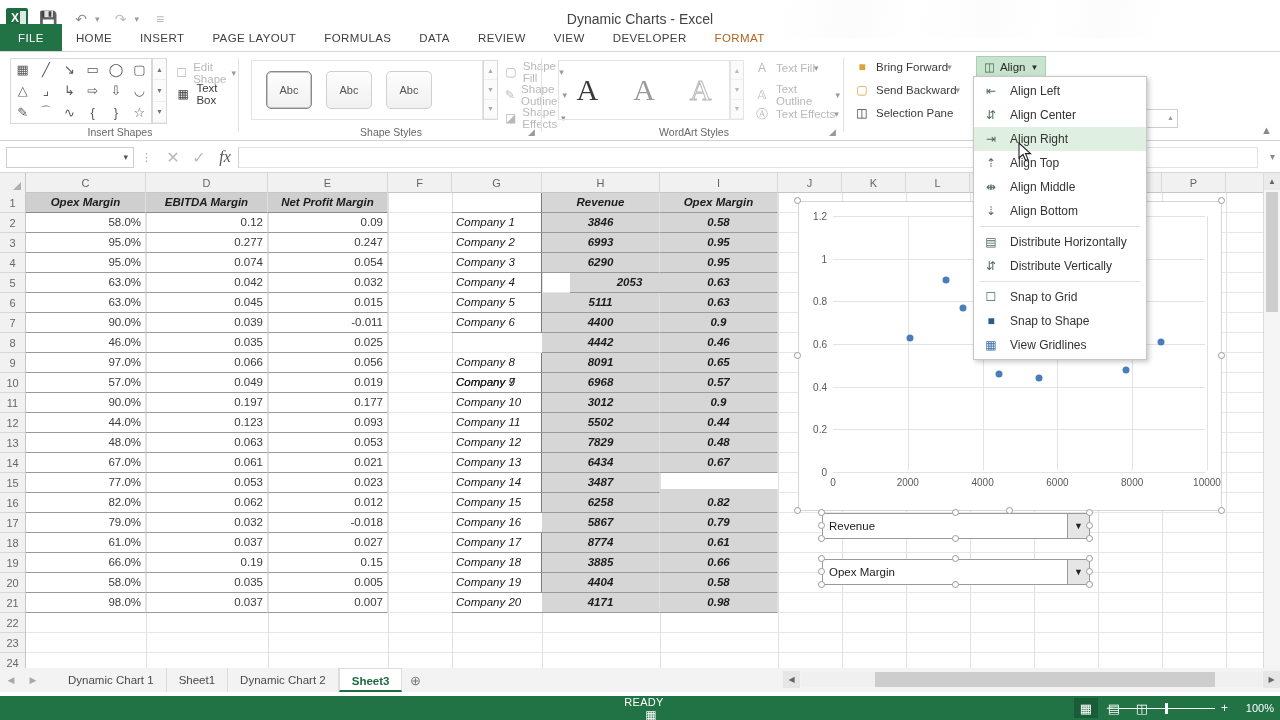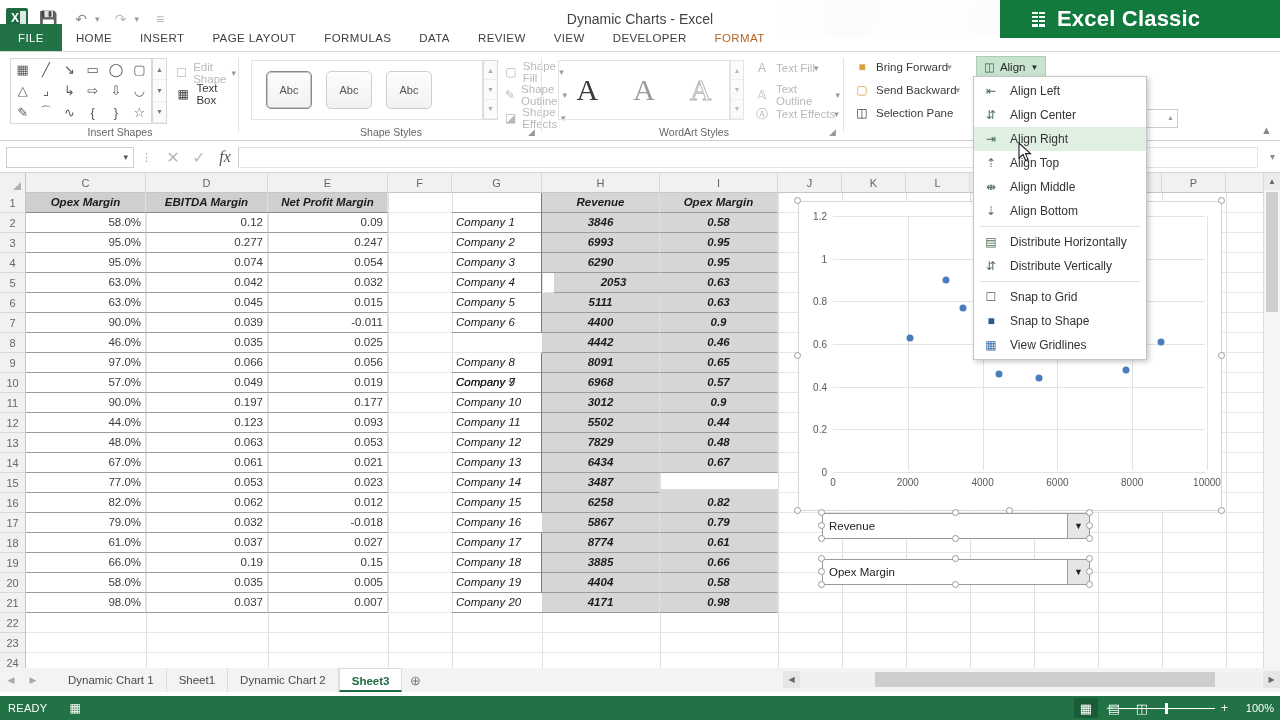--- a/index.html
+++ b/index.html
@@ -179,21 +179,21 @@
   #sheettabs{ position:absolute; left:0; top:668px; height:24px; display:flex; align-items:center; }
   .nav-arrow{ width:22px; text-align:center; font-size:9px; color:#a8a8a8; }
   .stab{ padding:0 12px; height:24px; line-height:24px; font-size:11.5px; color:#4a4a4a;
      border-right:1px solid #dcdcdc; }
   .stab.active{ background:#fff; color:#1e6b41; font-weight:bold; border-top:1px solid #dcdcdc;
      border-left:1px solid #dcdcdc; border-right:1px solid #dcdcdc; border-bottom:2px solid #1e6b41;}
   #addsheet{ width:26px; text-align:center; font-size:13px; color:#777; }
 
   
   #status{ position:absolute; left:0; top:696px; width:1280px; height:24px; background:#217346; color:#fff;
-     display:flex; align-items:center; }
+     display:flex; align-items:center;flex-direction:column; }
   #status .ready{ margin-left:8px; font-size:11px; letter-spacing:.3px;}
   #status .macro{ margin-left:22px; font-size:12px; }
   #viewbtns{ position:absolute; right:126px; top:0; height:24px; display:flex; align-items:center; gap:4px; }
   .vb{ width:24px; height:20px; display:flex; align-items:center; justify-content:center; font-size:13px; color:#fff; }
   .vb.on{ background:#1b5c38; }
   #zoomctl{ position:absolute; right:52px; top:0; height:24px; display:flex; align-items:center; gap:6px; }
   #zoomctl .zline{ width:96px; height:1px; background:#fff; position:relative; }
   #zoomctl .zthumb{ position:absolute; left:46px; top:-5px; width:3px; height:11px; background:#fff; }
   #zoompct{ position:absolute; right:6px; top:0; height:24px; line-height:24px; font-size:11px; }
 
@@ -207,33 +207,20 @@
   <div id="qat">
     <div class="xl-logo"></div>
     <div class="qat-btn qat-save">💾</div>
     <div class="qat-btn">↶</div>
     <div class="qat-sep">▾</div>
     <div class="qat-btn dim">↷</div>
     <div class="qat-sep">▾</div>
     <div class="qat-btn dim">≡</div>
   </div>
   <div id="win-title">Dynamic Charts - Excel</div>
-  <div id="excel-classic">
-    <span class="ec-grid">
-        <i></i>
-        <i></i>
-        <i></i>
-        <i></i>
-        <i></i>
-        <i></i>
-        <i></i>
-        <i></i>
-      </span>
-    <span class="ec-text">Excel Classic</span>
-  </div>
 </div>
 
 <div id="tabs">
   <div class="tab file">FILE</div>
   <div class="tab">HOME</div>
   <div class="tab">INSERT</div>
   <div class="tab">PAGE LAYOUT</div>
   <div class="tab">FORMULAS</div>
   <div class="tab">DATA</div>
   <div class="tab">REVIEW</div>
@@ -589,21 +576,21 @@
       <div class="cell lbl" style="left: 426px; width: 90px; top: 20px;">Company 1</div>
       <div class="cell shade" style="left: 516px; width: 118px; top: 20px;">3846</div>
       <div class="cell shade" style="left: 634px; width: 118px; top: 20px;">0.58</div>
       <div class="cell lbl" style="left: 426px; width: 90px; top: 40px;">Company 2</div>
       <div class="cell shade" style="left: 516px; width: 118px; top: 40px;">6993</div>
       <div class="cell shade" style="left: 634px; width: 118px; top: 40px;">0.95</div>
       <div class="cell lbl" style="left: 426px; width: 90px; top: 60px;">Company 3</div>
       <div class="cell shade" style="left: 516px; width: 118px; top: 60px;">6290</div>
       <div class="cell shade" style="left: 634px; width: 118px; top: 60px;">0.95</div>
       <div class="cell lbl" style="left: 426px; width: 90px; top: 80px;">Company 4</div>
-      <div class="cell shade" style="left: 528px; width: 118px; top: 80px; padding-left: 6px;">2053</div>
+      <div class="cell shade" style="left: 544px; width: 118px; top: 80px; padding-left: 6px;">2053</div>
       <div class="cell shade" style="left: 634px; width: 118px; top: 80px;">0.63</div>
       <div class="cell lbl" style="left: 426px; width: 90px; top: 100px;">Company 5</div>
       <div class="cell shade" style="left: 516px; width: 118px; top: 100px;">5111</div>
       <div class="cell shade" style="left: 634px; width: 118px; top: 100px;">0.63</div>
       <div class="cell lbl" style="left: 426px; width: 90px; top: 120px;">Company 6</div>
       <div class="cell shade" style="left: 516px; width: 118px; top: 120px;">4400</div>
       <div class="cell shade" style="left: 634px; width: 118px; top: 120px;">0.9</div>
       <div class="cell lbl" style="left: 426px; width: 102px; top: 140px; margin-top: 40px;">Company 7</div>
       <div class="cell shade" style="left: 516px; width: 118px; top: 140px;">4442</div>
       <div class="cell shade" style="left: 634px; width: 118px; top: 140px;">0.46</div>

